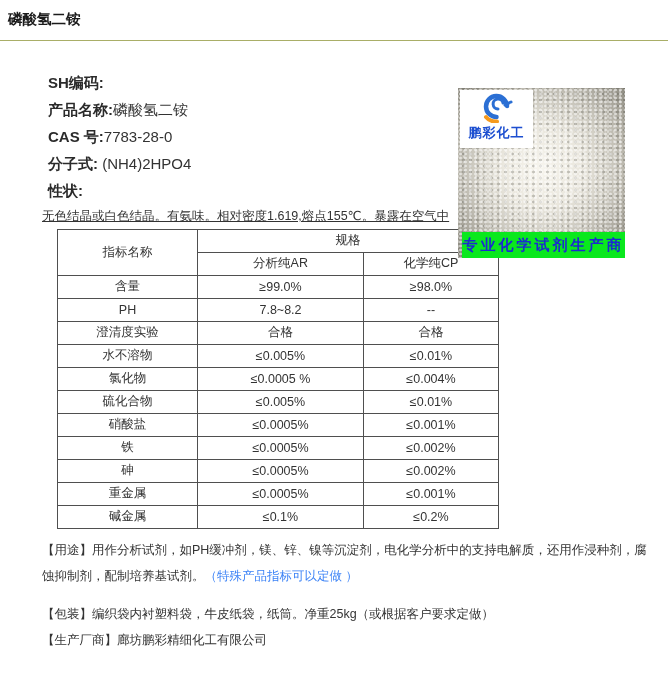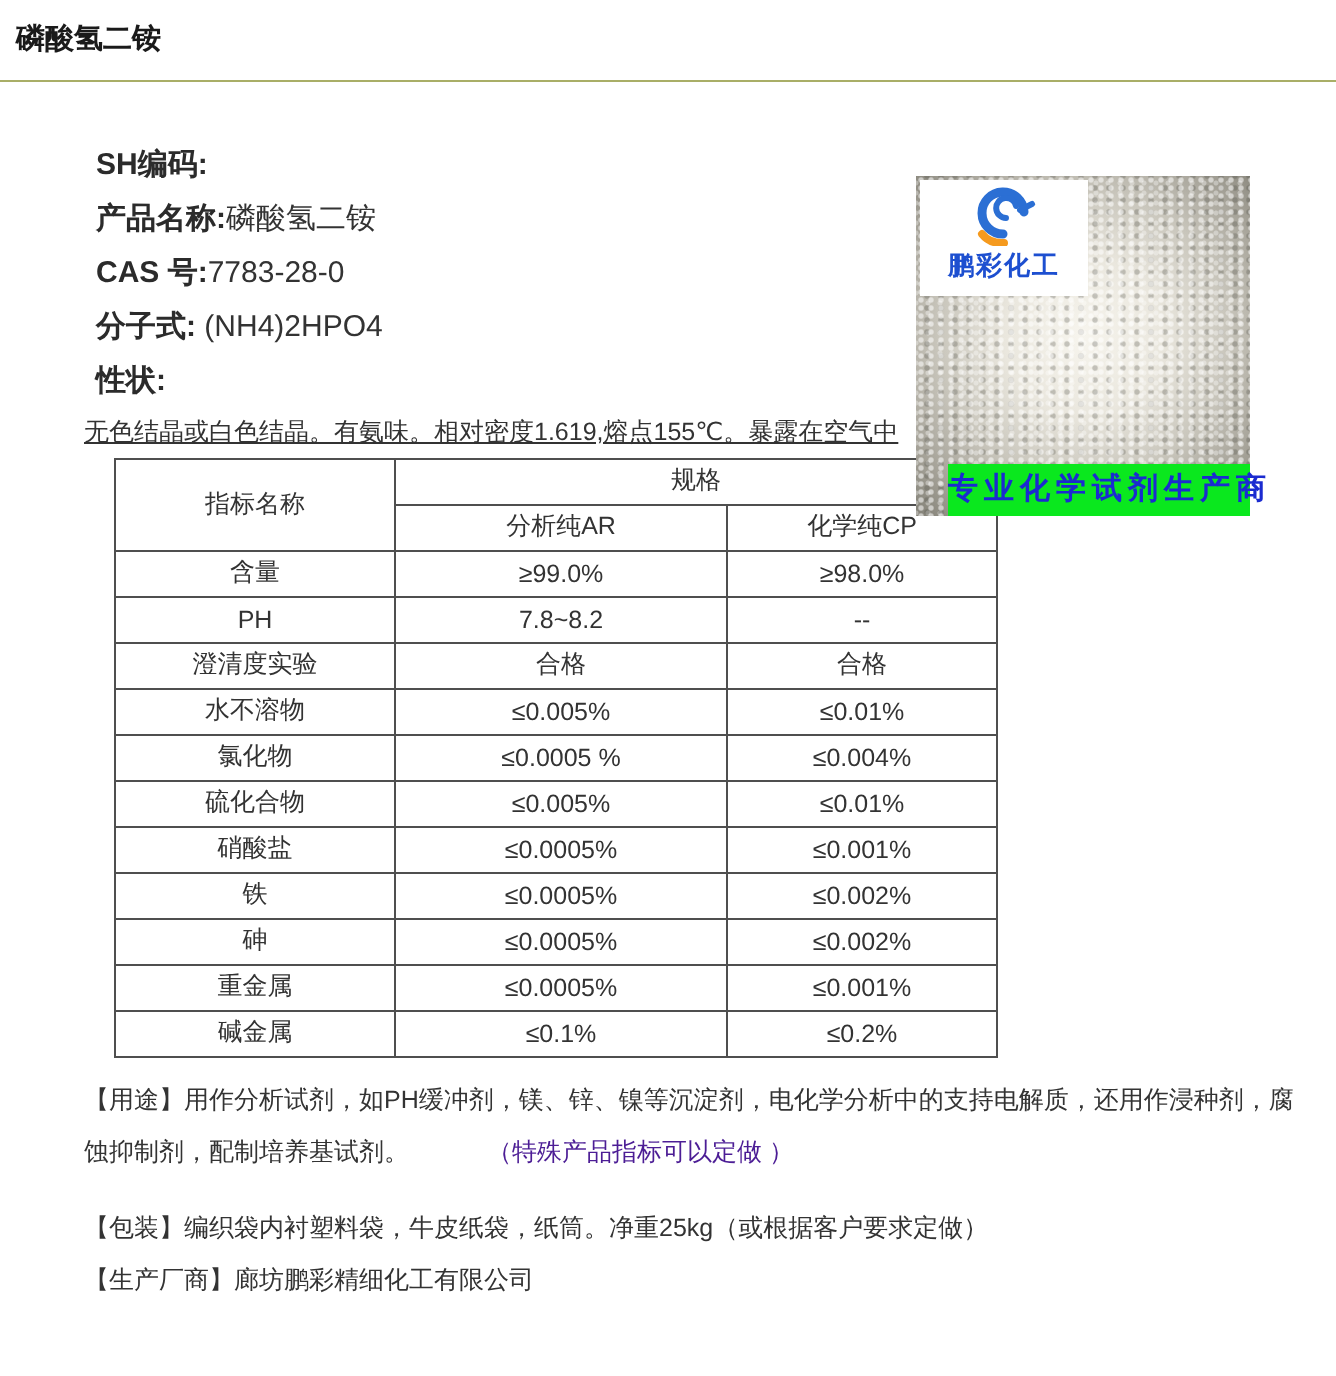--- a/index.html
+++ b/index.html
@@ -44,36 +44,36 @@
       radial-gradient(circle at 50% 47%,
         rgba(248,246,239,0.98) 0%, rgba(236,233,224,0.95) 32%,
         rgba(205,202,192,0.75) 58%, rgba(158,155,145,0.75) 80%,
         rgba(120,118,108,0.85) 100%);
     background-size: 5px 4px, 7px 6px, 6px 5px, 100% 100%;
     background-position: 0 0, 2px 3px, 3px 1px, 0 0;
   }
   .photo-logo {
     position: absolute;
     left: 2px; top: 2px;
-    width: 84px; height: 58px;
+    width: 73px; height: 58px;
     background: #ffffff;
     text-align: center;
   }
   .logo-mark { display: block; margin: 3px auto 0 auto; width: 34px; height: 30px; }
   .logo-text {
     display: block;
     font-size: 13px;
     font-weight: bold;
     color: #1d4fd0;
     letter-spacing: 1px;
     line-height: 20px;
   }
   .photo-banner {
     position: absolute;
-    left: 16px; right: 0; bottom: 0;
+    left: 4px; right: 0; bottom: 0;
     height: 26px;
     background: #0ae81e;
     text-align: center;
     line-height: 26px;
     font-size: 15px;
     font-weight: bold;
     color: #1b2bd0;
     letter-spacing: 3px;
     white-space: nowrap;
   }
@@ -95,21 +95,21 @@
     height: 23px;
     padding: 0 2px;
   }
   .col-name { width: 140px; }
   .col-ar { width: 166px; }
   .col-cp { width: 135px; }
 
   
   .bottom { margin: 8px 0 0 42px; font-size: 12.5px; color: #333333; }
   .usage { width: 612px; line-height: 26px; }
-  .red-note { color: #4c1d95; margin-left: 39px; }
+  .red-note { color: #3b82f6; }
   .packaging { margin-top: 12px; line-height: 26px; }
   .manufacturer { margin-top: 0px; line-height: 26px; }
 </style>
 </head>
 <body>
 
 <div class="page">
 
   <div class="page-title">磷酸氢二铵</div>
   <hr class="header-divider">

